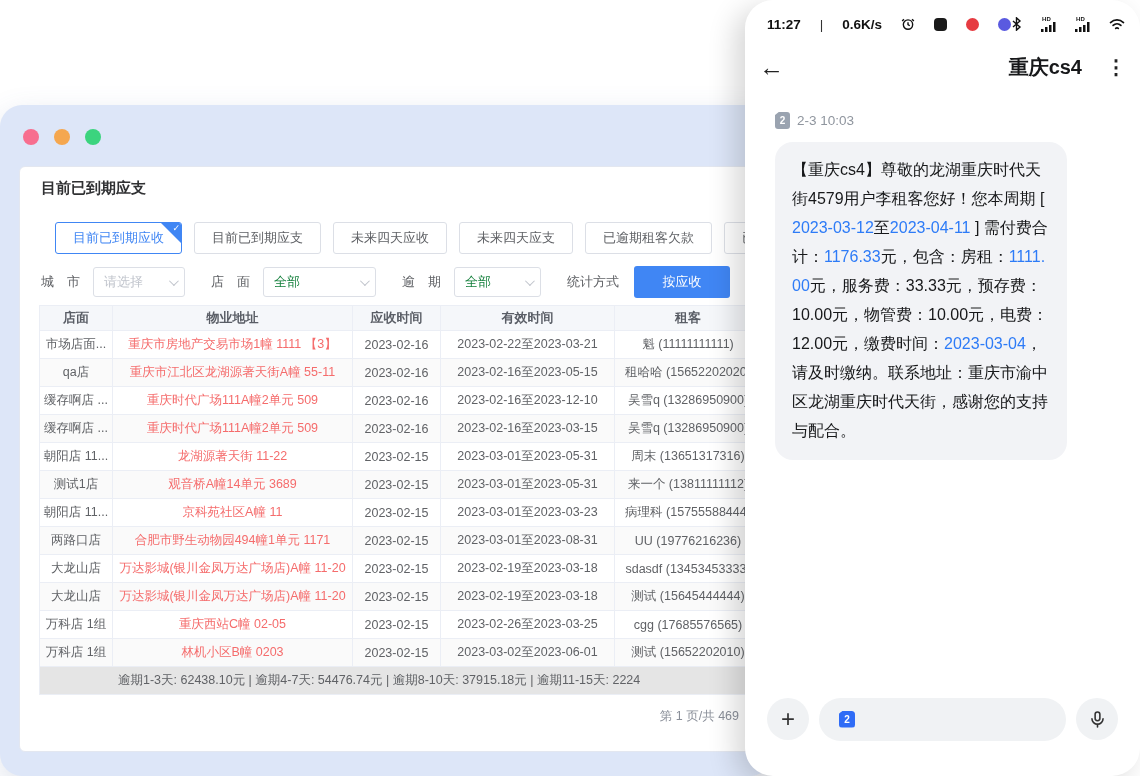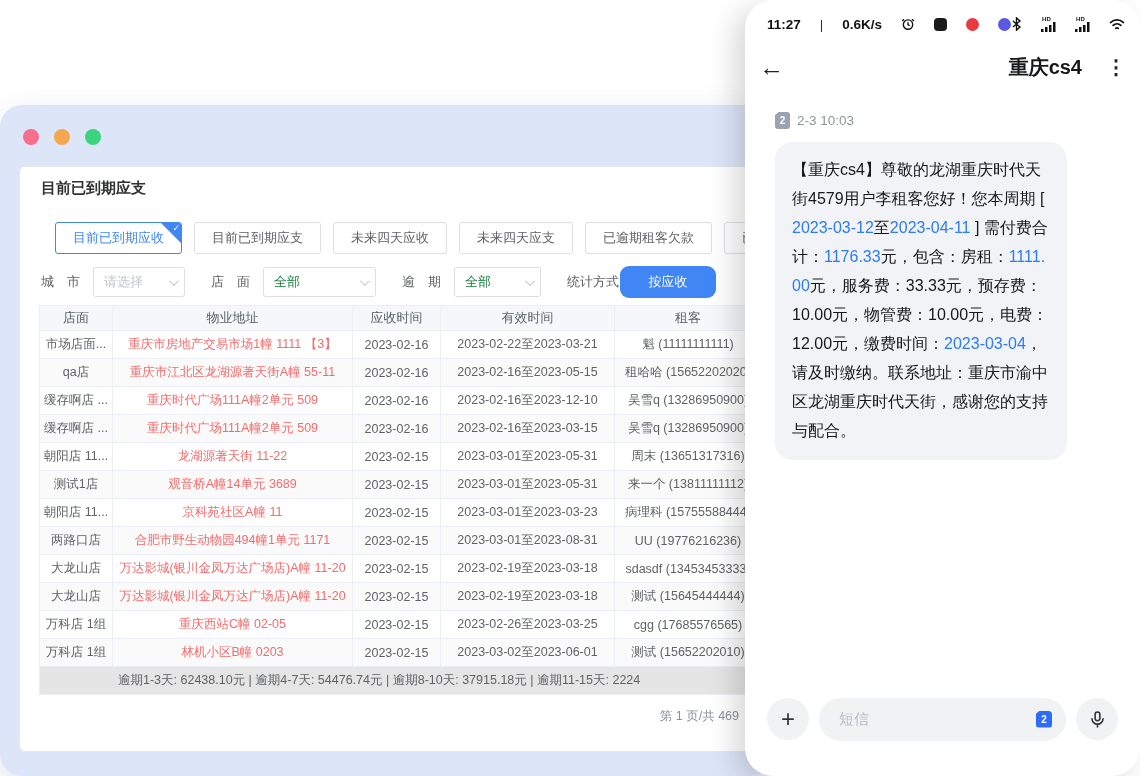--- a/index.html
+++ b/index.html
@@ -32,27 +32,27 @@
     align-items:center; font-size:13px; color:#606266; white-space:nowrap; }
   .flt-label { margin-right:13px; }
   .select { height:30px; border:1px solid #dcdfe6; border-radius:3px;
     display:flex; align-items:center; justify-content:space-between;
     padding:0 8px 0 10px; background:#fff; margin-right:26px; cursor:pointer; }
   .select .val { font-size:13px; color:#15803d; }
   .select .val.placeholder { color:#c0c4cc; }
   .chev { width:7px; height:7px; border-right:1.4px solid #c0c4cc;
     border-bottom:1.4px solid #c0c4cc; transform:rotate(45deg) translateY(-2px); }
   .btn-primary { height:32px; min-width:96px; background:#4086f4; color:#fff;
-    border:none; border-radius:9px; font-size:13px; padding:4px 14px; cursor:pointer; }
+    border:none; border-radius:3px; font-size:13px; padding:4px 14px; cursor:pointer; }
 
   .table-wrap { position:absolute; left:19px; top:138px; width:722px; }
   table { border-collapse:collapse; width:722px; table-layout:fixed; }
   th, td { border:1px solid #ebeef5; text-align:center; overflow:hidden;
     white-space:nowrap; }
-  th { height:25px; background:#f5f7fa; font-size:13px; font-weight:normal;
+  th { height:25px; background:#f5f7fa; font-size:13px; font-weight:bold;
     color:#5a5e66;text-align:center; }
   td { height:28px; font-size:12.5px; color:#606266; background:#fff; }
   tr:nth-child(even) td { background:#fafafa; }
   td.addr { color:#f56c6c; cursor:pointer; }
   .summary { width:722px; height:28px; line-height:27px;
     border:1px solid #ebeef5; border-top:none; font-size:12.5px; color:#606266;
     padding-left:78px; white-space:nowrap; overflow:hidden; background:#e5e5e5; }
   .pagination { position:absolute; top:541px; right:20px; font-size:12.5px;
     color:#8a8f99; }
 
@@ -140,21 +140,21 @@
       <span class="flt-label">店　面</span>
       <div class="select" style="width:113px;">
         <span class="val">全部</span>
         <span class="chev"></span>
       </div>
       <span class="flt-label">逾　期</span>
       <div class="select" style="width:87px;">
         <span class="val">全部</span>
         <span class="chev"></span>
       </div>
-      <span class="flt-label" style="margin-right:1px;">统计方式</span>
+      <span class="flt-label" style="margin-right:15px;">统计方式</span>
       <button class="btn-primary">按应收</button>
     </div>
 
     <div class="table-wrap">
       <table>
         <colgroup>
           <col style="width:73px">
             <col style="width:240px">
             <col style="width:88px">
           <col style="width:174px">
@@ -325,21 +325,20 @@
     <span>2-3 10:03</span>
   </div>
 
   <div class="bubble"><span>【重庆cs4】尊敬的龙湖重庆时代天街4579用户李租客您好！您本周期 [ </span><a>2023-03-12</a><span>至</span><a>2023-04-11</a><span> ] 需付费合计：</span><a>1176.33</a><span>元，包含：房租：</span><a>1111.00</a><span>元，服务费：33.33元，预存费：10.00元，物管费：10.00元，电费：12.00元，缴费时间：</span><a>2023-03-04</a><span>，请及时缴纳。联系地址：重庆市渝中区龙湖重庆时代天街，感谢您的支持与配合。</span></div>
 
   <div class="composer">
     <div class="round-btn">
       <span class="plus-glyph">+</span>
     </div>
     <div class="input-pill">
-      <span class="ph">短信</span>
       <span class="sim-badge-blue">2</span>
     </div>
     <div class="round-btn">
       <svg width="19" height="19" viewBox="0 0 24 24" fill="none" stroke="#333" stroke-width="2" stroke-linecap="round">
         <rect x="9" y="2.5" width="6" height="11" rx="3"></rect>
         <path d="M5 11a7 7 0 0 0 14 0"></path>
           <path d="M12 18v3.5"></path>
       </svg>
     </div>
   </div>

